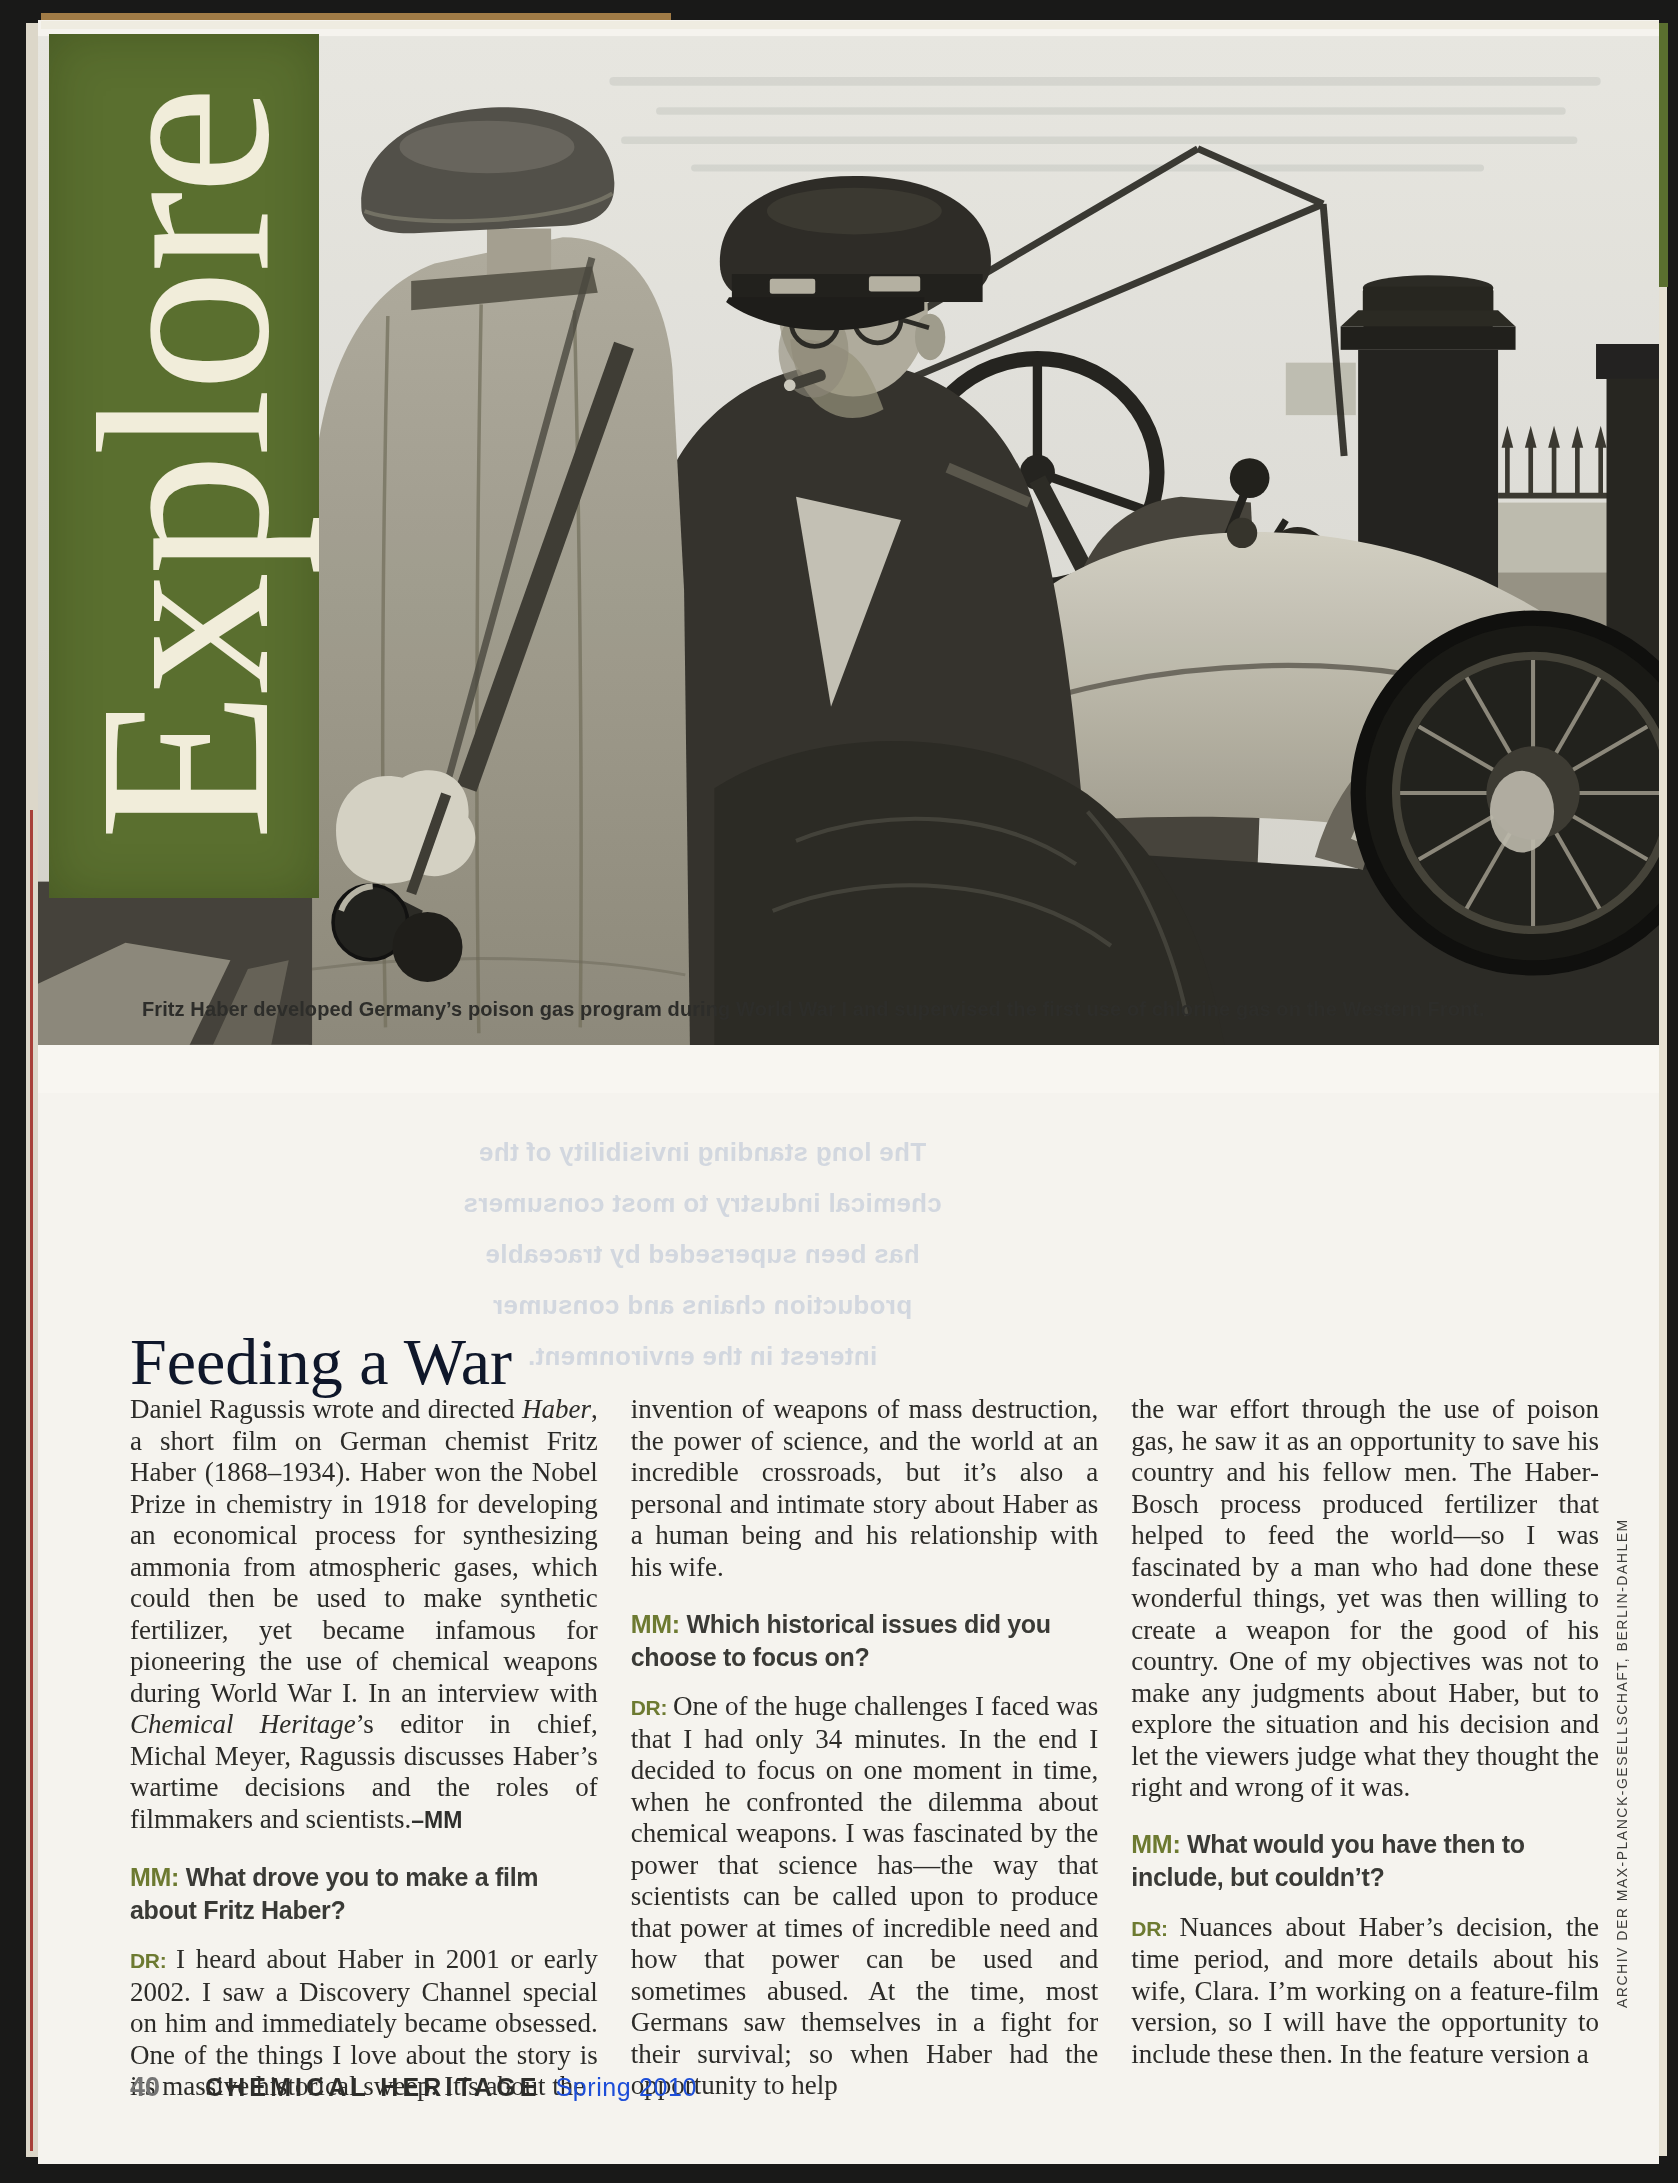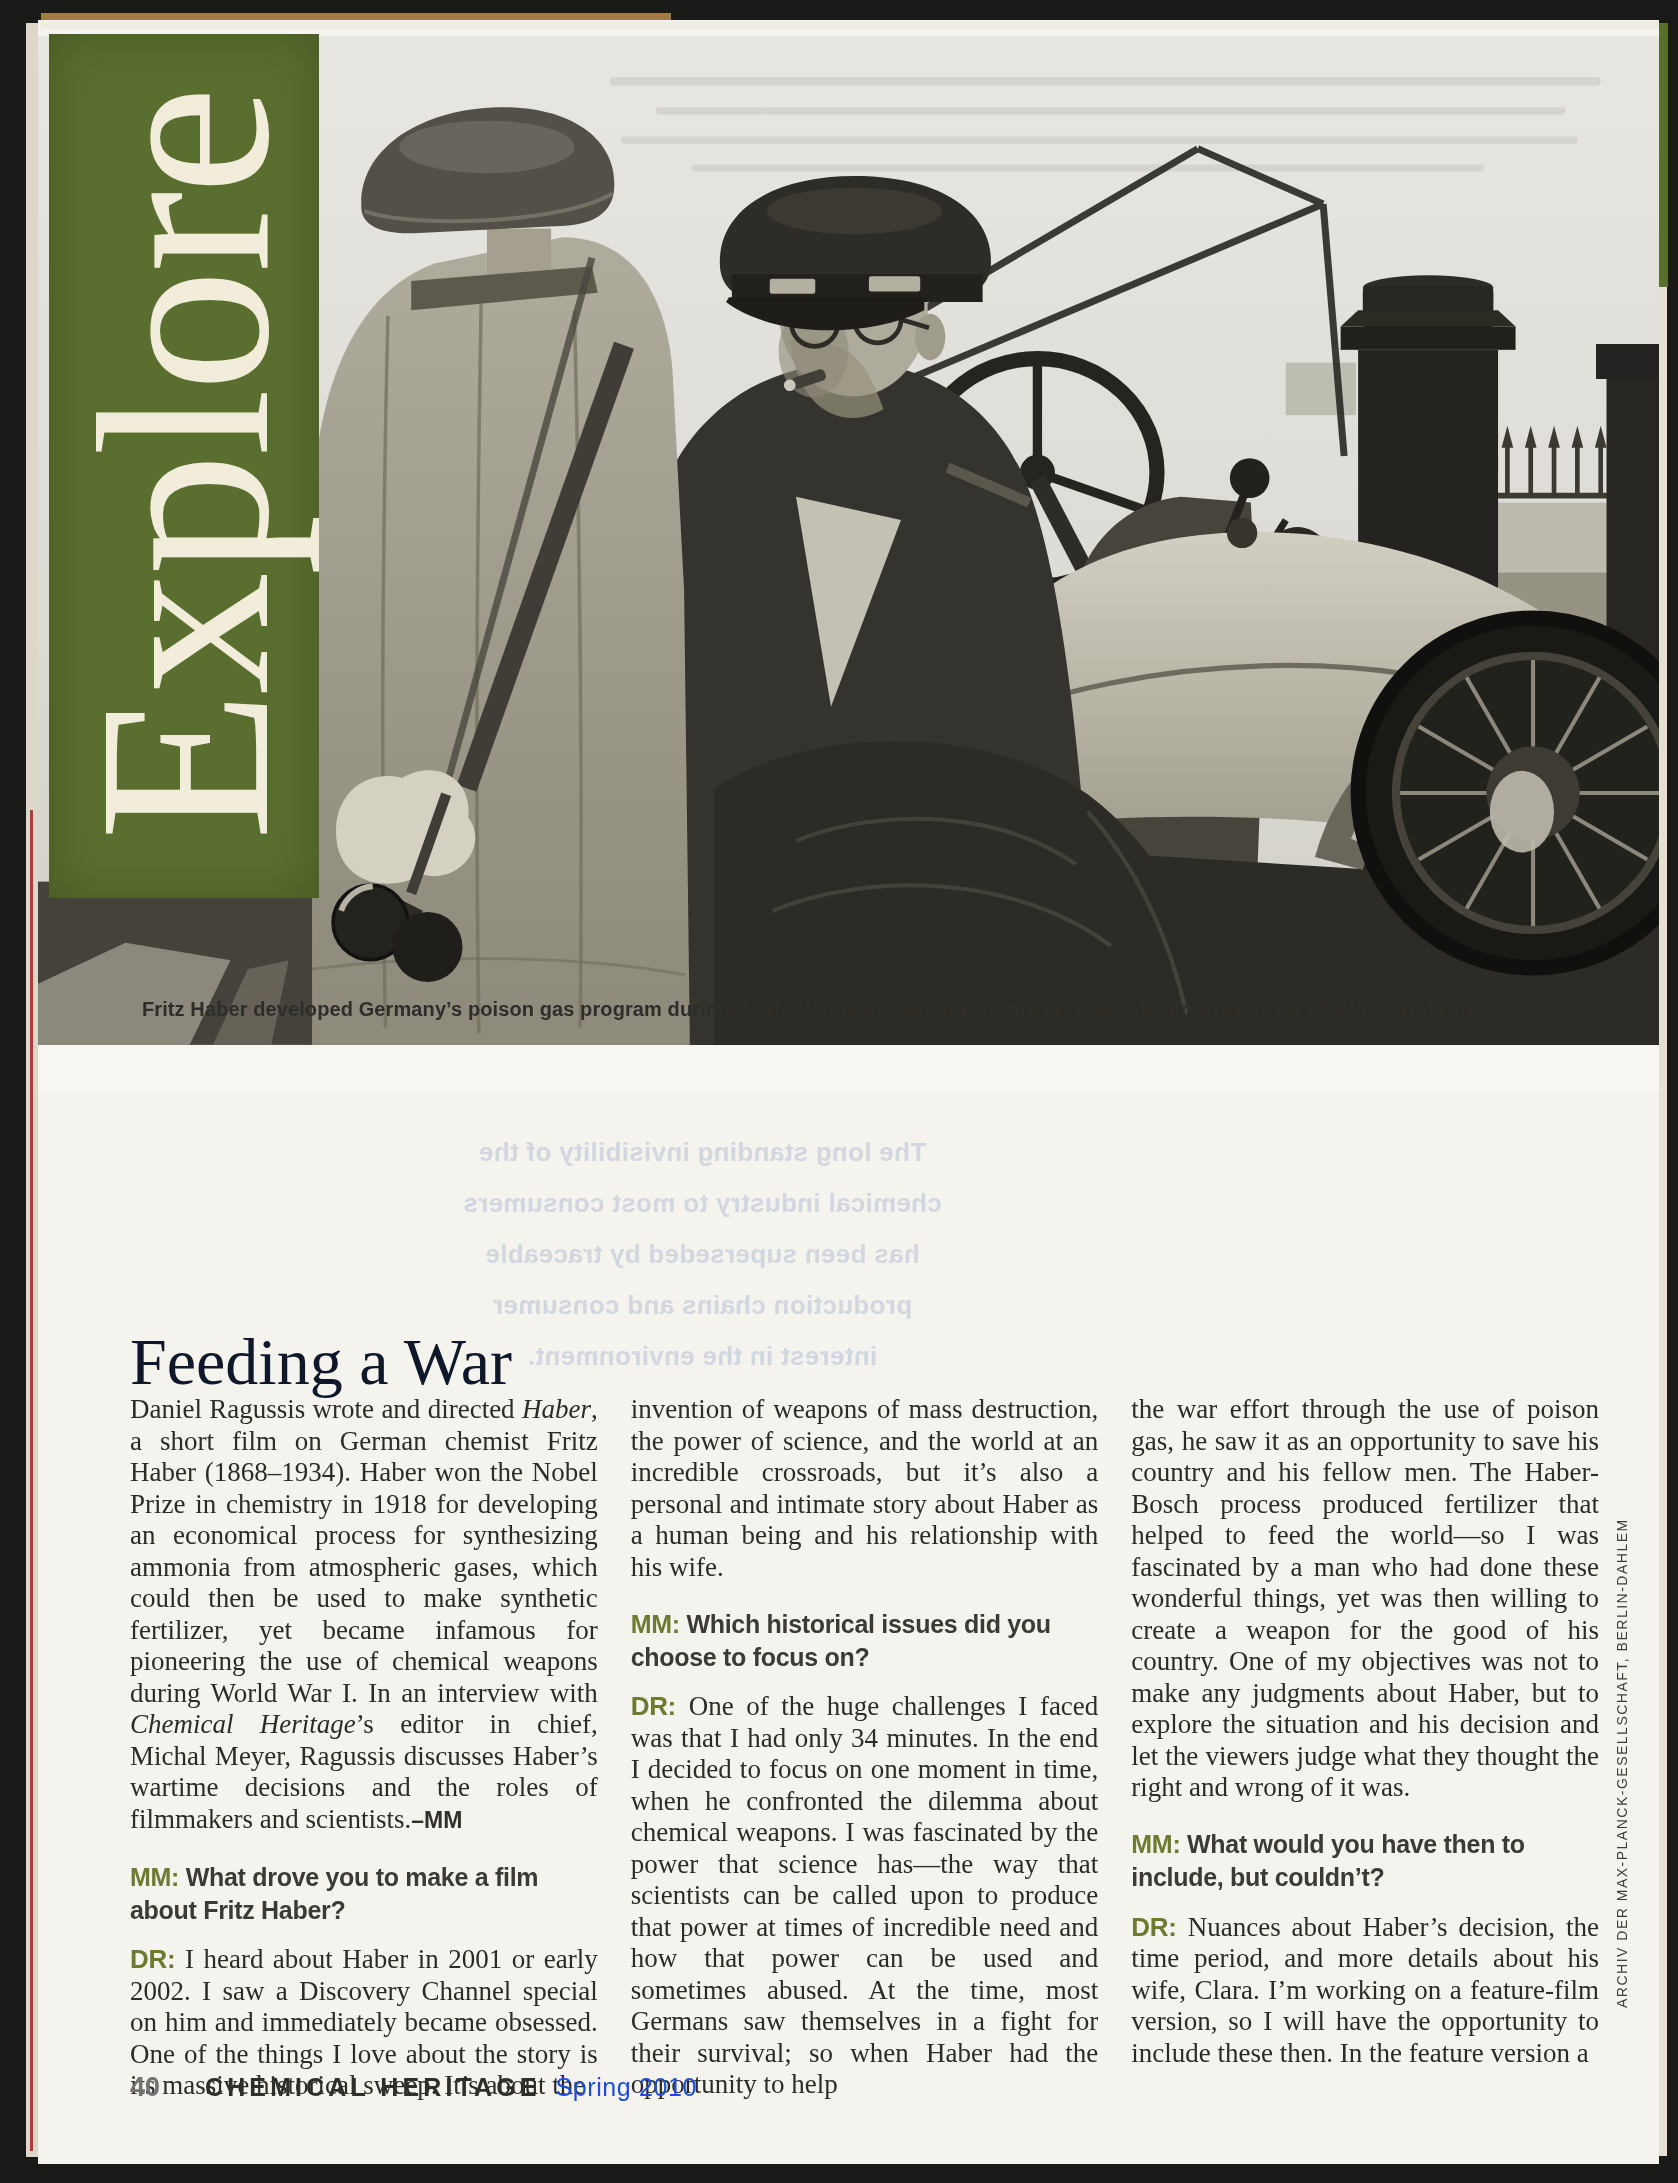--- a/index.html
+++ b/index.html
@@ -35,21 +35,21 @@
 
   .title{position:absolute;left:92px;top:1304px;margin:0;font-weight:400;
          font-family:"Liberation Serif",serif;font-size:66px;color:#0f172a;}
 
   .columns{position:absolute;left:92px;top:1374px;width:1469px;display:flex;gap:33px;}
   .col{width:468px;}
   .para{margin:0;font-size:27px;line-height:31.5px;text-align:justify;color:#2c2b28;}
   .q{margin:24.5px 0 17.5px 0;font-family:"Liberation Sans",sans-serif;font-weight:bold;
      font-size:25px;line-height:33px;color:#3a3a36;letter-spacing:-0.3px;text-align:left;}
   .q .lbl{color:#6d7a31;}
-  .para .lbl{font-family:"Liberation Sans",sans-serif;font-weight:bold;font-size:26px;
+  .para .lbl{font-family:"Liberation Sans",sans-serif;font-weight:bold;font-size:21px;
              color:#6d7a31;letter-spacing:-0.3px;}
   .seg-i{font-style:italic;}
   .seg-b{font-family:"Liberation Sans",sans-serif;font-weight:bold;font-size:23px;color:#2f2f2c;}
 
   .footer{position:absolute;left:92px;top:2052px;display:flex;align-items:baseline;
           font-family:"Liberation Sans",sans-serif;}
   .pageno{font-weight:bold;font-size:27px;color:#737373;}
   .mag{margin-left:45px;font-weight:bold;font-size:25px;letter-spacing:4.1px;color:#2e2e2b;}
   .issue{margin-left:15px;font-size:25px;color:#1d4ed8;letter-spacing:0.6px;}
 

